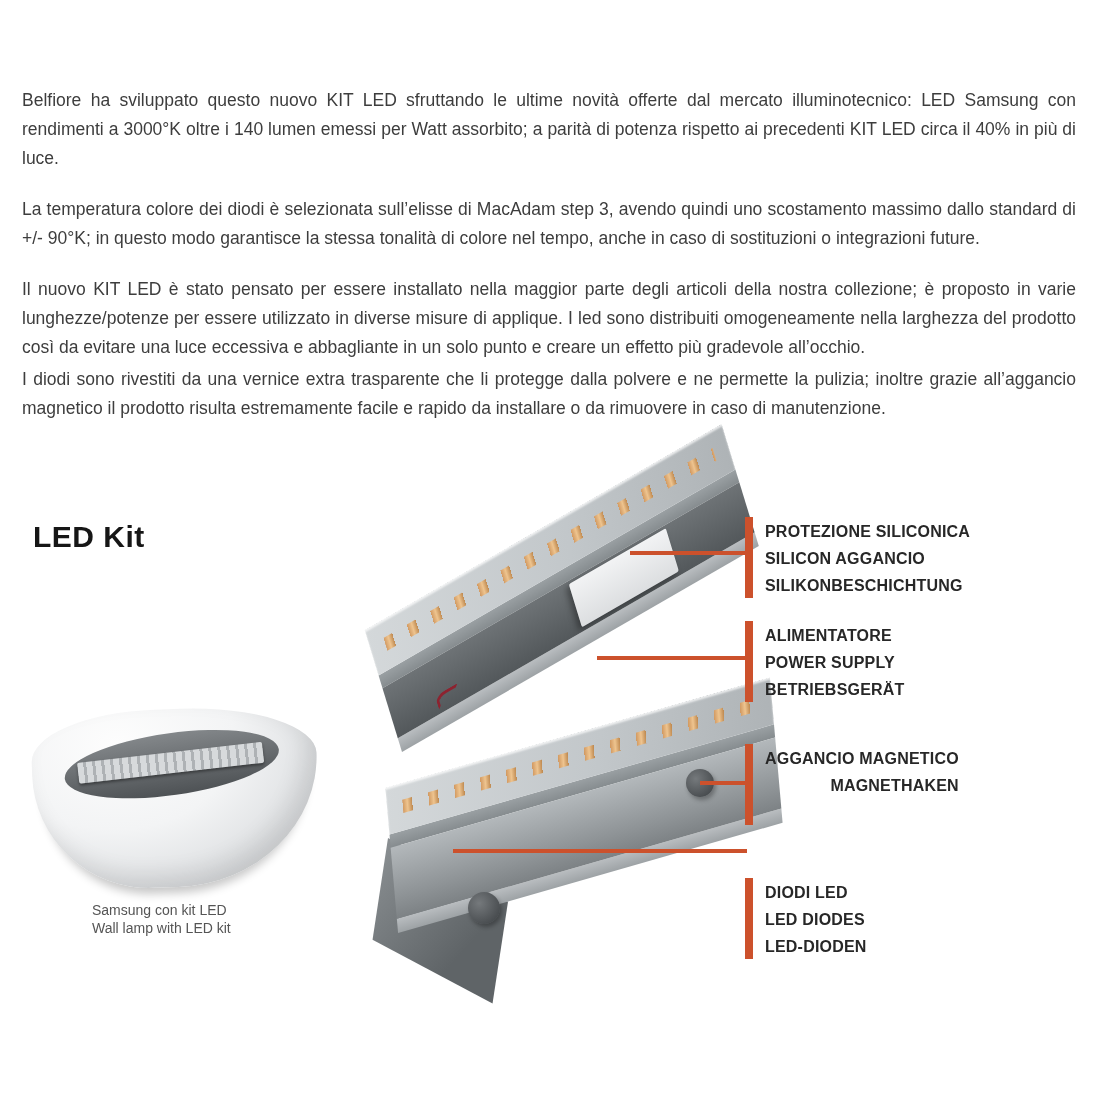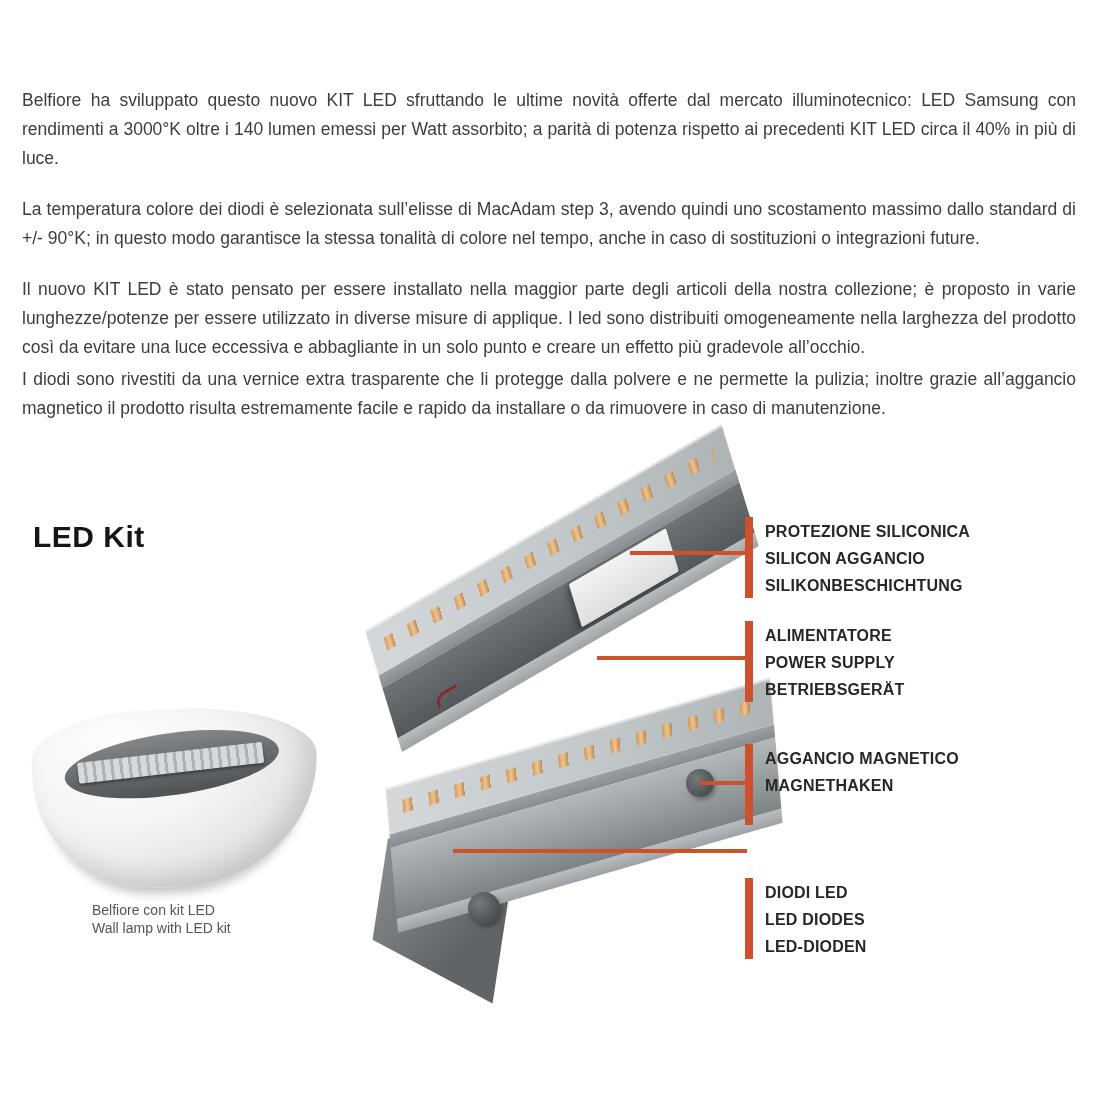--- a/index.html
+++ b/index.html
@@ -179,21 +179,21 @@
   <h1 class="kit-title">LED Kit</h1>
 
   <div class="lamp">
     <div class="lamp-bowl">
       <div class="lamp-cavity">
         <div class="lamp-ledbar"></div>
       </div>
     </div>
   </div>
   <div class="lamp-caption">
-    <div>Belfiore con kit LED</div>
+    <div>Samsung con kit LED</div>
     <div>Wall lamp with LED kit</div>
   </div>
 
   <div class="module m1">
     <div class="m-body">
       <div class="m-top">
         <div class="led-strip"></div>
       </div>
       <div class="m-edge"></div>
       <div class="m-interior">
@@ -234,21 +234,21 @@
 
   <div class="callout" style="top:621px; height:81px;">
     <div class="callout-bar"></div>
     <div class="callout-lines">
       <div class="callout-line">ALIMENTATORE</div>
       <div class="callout-line">POWER SUPPLY</div>
       <div class="callout-line">BETRIEBSGERÄT</div>
     </div>
   </div>
 
-  <div class="callout" style="top:744px; height:81px;">
+  <div class="callout" style="top:744px; height:81px;text-align:right;">
     <div class="callout-bar"></div>
     <div class="callout-lines">
       <div class="callout-line">AGGANCIO MAGNETICO</div>
       <div class="callout-line">MAGNETHAKEN</div>
     </div>
   </div>
 
   <div class="callout" style="top:839px; height:81px;margin-top:39px;">
     <div class="callout-bar"></div>
     <div class="callout-lines">

